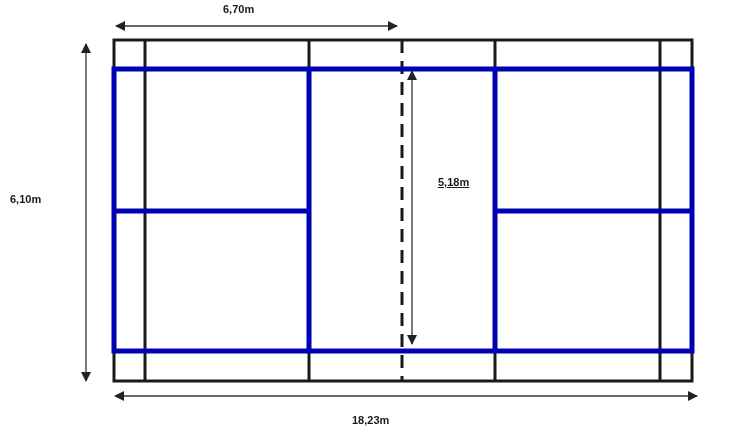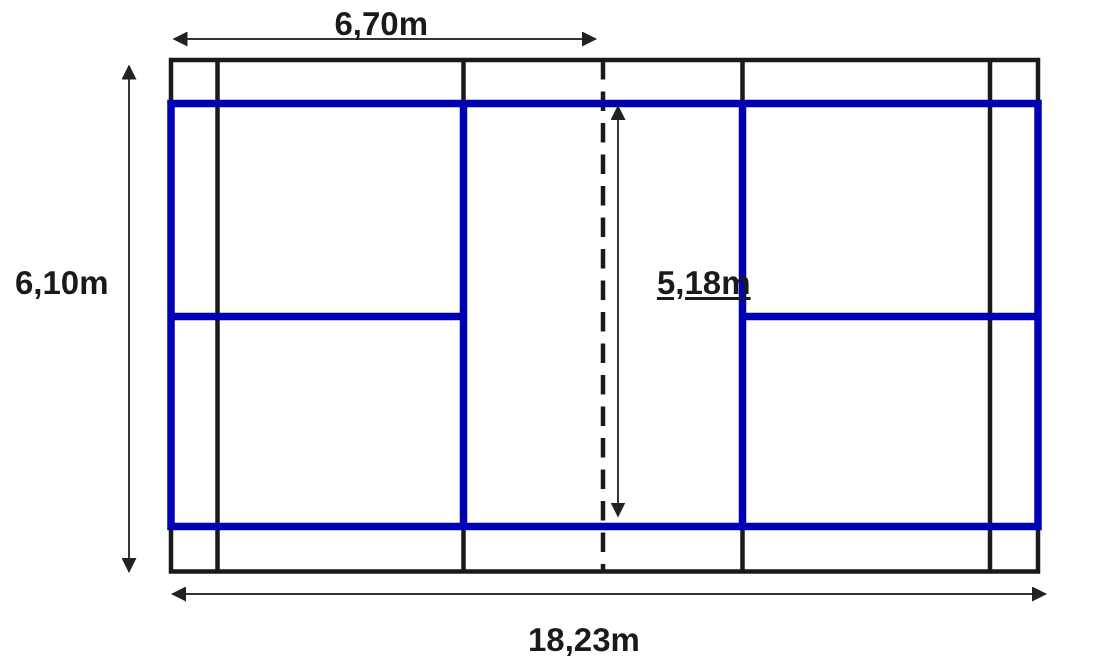--- a/index.html
+++ b/index.html
@@ -1,18 +1,18 @@
 <!DOCTYPE html>
 <html><head>
 <meta charset="utf-8">
 <style>
   html, body { margin: 0; padding: 0; background: #ffffff; }
   body { width: 737px; height: 438px; position: relative; overflow: hidden; font-family: "Liberation Sans", sans-serif; }
   svg { position: absolute; left: 0; top: 0; }
-  .lbl { position: absolute; font-family: "Liberation Sans", sans-serif; font-weight: bold; font-size: 22px; color: #1a1a1a; white-space: nowrap; }
+  .lbl { position: absolute; font-family: "Liberation Sans", sans-serif; font-weight: bold; font-size: 11px; color: #1a1a1a; white-space: nowrap; }
 </style>
 </head>
 <body>
 
 <svg width="737" height="438" viewBox="0 0 737 438" xmlns="http://www.w3.org/2000/svg">
   <defs>
     <marker id="ah" markerWidth="10" markerHeight="10" refX="9" refY="5" orient="auto-start-reverse" markerUnits="userSpaceOnUse">
       <path d="M0,0 L10,5 L0,10 z" fill="#222"></path>
     </marker>
   </defs>
@@ -37,15 +37,15 @@
 
   <g stroke="#333" stroke-width="1.3" fill="none">
     <line x1="116" y1="26" x2="397" y2="26" marker-start="url(#ah)" marker-end="url(#ah)"></line>
     <line x1="86" y1="44" x2="86" y2="381" marker-start="url(#ah)" marker-end="url(#ah)"></line>
     <line x1="412" y1="71" x2="412" y2="344" marker-start="url(#ah)" marker-end="url(#ah)"></line>
     <line x1="115" y1="396" x2="697" y2="396" marker-start="url(#ah)" marker-end="url(#ah)"></line>
   </g>
 </svg>
 
 <div class="lbl" style="left:223px; top:3px;">6,70m</div>
-<div class="lbl" style="left:10px; top:176px;">6,10m</div>
+<div class="lbl" style="left:10px; top:193px;">6,10m</div>
 <div class="lbl" style="left:438px; top:176px;text-decoration:underline;">5,18m</div>
 <div class="lbl" style="left:352px; top:414px;">18,23m</div>
 
 </body></html>

